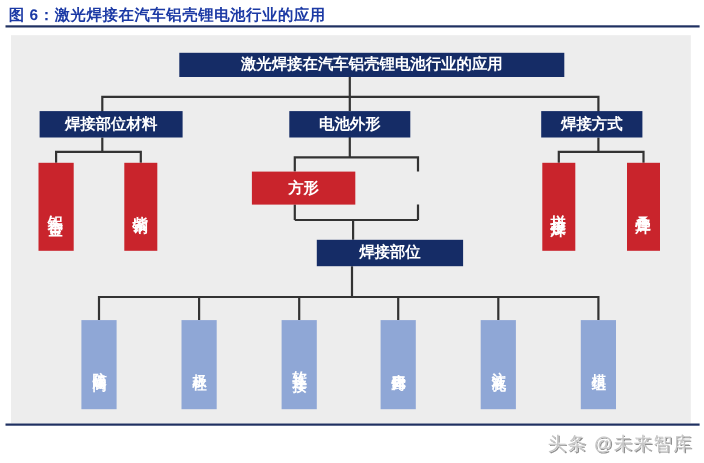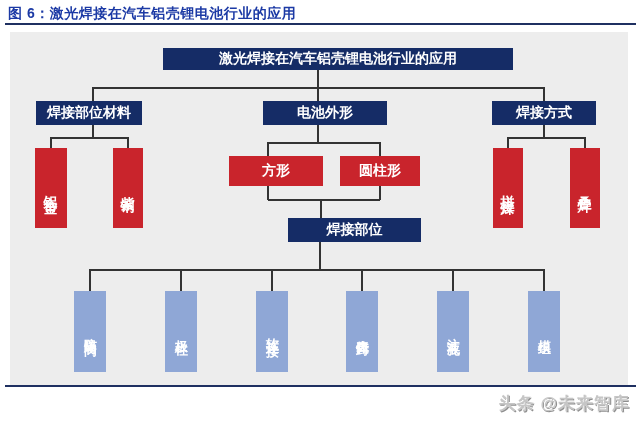--- a/index.html
+++ b/index.html
@@ -27,21 +27,21 @@
   .red{background:var(--red,#c9242c);font-size:14px;}
   .blue{background:var(--periwinkle,#8fa7d6);font-size:13px;}
   .vtext{writing-mode:vertical-rl;text-orientation:upright;letter-spacing:3px;}
   .src{
     position:absolute;left:24px;top:395px;
     font-size:12.5px;font-weight:bold;color:var(--source_blue,#2850a8);
     white-space:nowrap;
   }
   .watermark{
     position:absolute;right:10px;top:392px;
-    font-size:17px;font-weight:bold;color:var(--watermark_gray,#c2c2c2);
+    font-size:17px;font-weight:normal;color:var(--watermark_gray,#c2c2c2);
     text-shadow:-1px -1px 0 #ffffff,1px 1px 0 #8f8f8f;
     white-space:nowrap;letter-spacing:1px;
   }
 </style>
 </head>
 <body>
 
 <div id="stage">
 
   <div class="fig-title">图 6：激光焊接在汽车铝壳锂电池行业的应用</div>
@@ -55,29 +55,28 @@
              M318 123 V143 M268 156 V143 H380 V156
              M268 186 V200 M380 186 V200 M268 200 H380 M321 200 V218
              M320 242 V270
              M90 291 V270 H544 V291
              M181 270 V291 M272 270 V291 M362 270 V291 M453 270 V291
              M544 125 V138 M508 148 V138 H585 V148" fill="none" stroke="#333333" stroke-width="2"></path>
   </svg>
 
   <div class="node navy" style="left:143px;top:48px;width:350px;height:22px;margin-left:20px;">激光焊接在汽车铝壳锂电池行业的应用</div>
 
-  <div class="node navy" style="left:36px;top:101px;width:106px;height:24px;">焊接部位材料</div>
-  <div class="node navy" style="left:263px;top:101px;width:124px;height:24px;">电池外形</div>
-  <div class="node navy" style="left:492px;top:101px;width:104px;height:24px;">焊接方式</div>
+  <div class="node navy" style="left:36px;top:101px;width:130px;height:24px;">焊接部位材料</div>
+  <div class="node navy" style="left:263px;top:101px;width:110px;height:24px;">电池外形</div>
+  <div class="node navy" style="left:492px;top:101px;width:92px;height:24px;">焊接方式</div>
 
   <div class="node red vtext" style="left:35px;top:148px;width:32px;height:80px;">铝合金</div>
   <div class="node red vtext" style="left:113px;top:148px;width:30px;height:80px;">紫铜</div>
 
   <div class="node red" style="left:229px;top:156px;width:94px;height:30px;">方形</div>
-  <div class="node red" style="left:340px;top:156px;width:80px;height:30px;">圆柱形</div>
 
   <div class="node red vtext" style="left:493px;top:148px;width:30px;height:80px;">拼接焊</div>
   <div class="node red vtext" style="left:570px;top:148px;width:30px;height:80px;">叠焊</div>
 
   <div class="node navy" style="left:264px;top:218px;width:133px;height:24px;margin-left:24px;">焊接部位</div>
 
   <div class="node blue vtext" style="left:74px;top:291px;width:32px;height:81px;">防爆阀</div>
   <div class="node blue vtext" style="left:165px;top:291px;width:32px;height:81px;">极柱</div>
   <div class="node blue vtext" style="left:256px;top:291px;width:32px;height:81px;">软连接</div>
   <div class="node blue vtext" style="left:346px;top:291px;width:32px;height:81px;letter-spacing:1px;">壳体封口</div>

